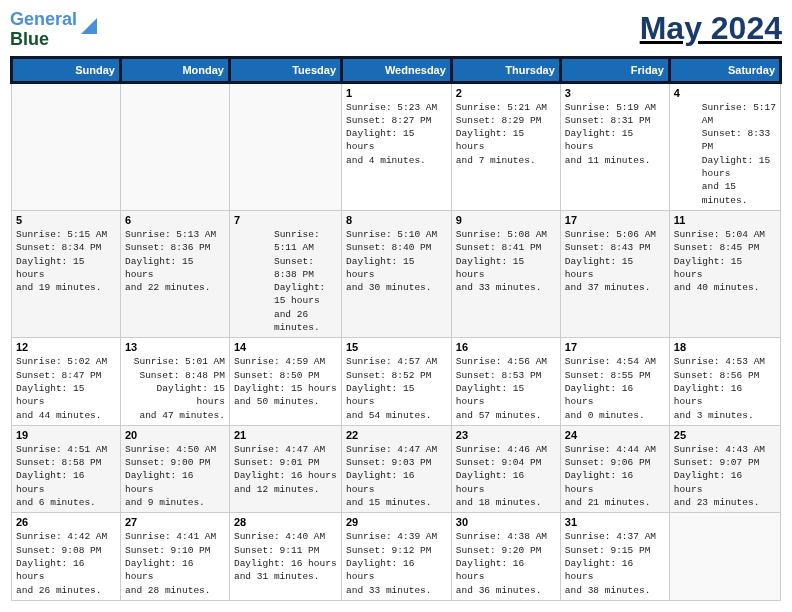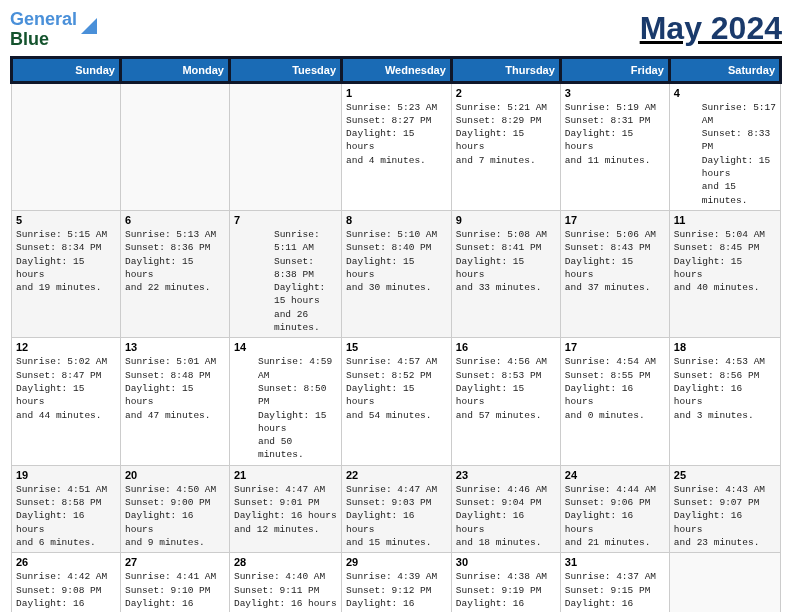--- a/index.html
+++ b/index.html
@@ -209,28 +209,28 @@
         <tr>
           <td>
             <span class="day-number">12</span>
             <div class="day-info" style="white-space: pre-line;">Sunrise: 5:02 AM
 Sunset: 8:47 PM
 Daylight: 15 hours
 and 44 minutes.</div>
           </td>
           <td>
             <span class="day-number">13</span>
-            <div class="day-info" style="white-space: pre-line;">Sunrise: 5:01 AM
+            <div class="day-info" style="white-space: pre-line; text-align: right;">Sunrise: 5:01 AM
 Sunset: 8:48 PM
 Daylight: 15 hours
 and 47 minutes.</div>
           </td>
           <td>
             <span class="day-number">14</span>
-            <div class="day-info" style="white-space: pre-line; margin-left: 24px;">Sunrise: 4:59 AM
+            <div class="day-info" style="white-space: pre-line;">Sunrise: 4:59 AM
 Sunset: 8:50 PM
 Daylight: 15 hours
 and 50 minutes.</div>
           </td>
           <td>
             <span class="day-number">15</span>
             <div class="day-info" style="white-space: pre-line;">Sunrise: 4:57 AM
 Sunset: 8:52 PM
 Daylight: 15 hours
 and 54 minutes.</div>
@@ -333,21 +333,21 @@
           <td>
             <span class="day-number">29</span>
             <div class="day-info" style="white-space: pre-line;">Sunrise: 4:39 AM
 Sunset: 9:12 PM
 Daylight: 16 hours
 and 33 minutes.</div>
           </td>
           <td>
             <span class="day-number">30</span>
             <div class="day-info" style="white-space: pre-line;">Sunrise: 4:38 AM
-Sunset: 9:19 PM
+Sunset: 9:20 PM
 Daylight: 16 hours
 and 36 minutes.</div>
           </td>
           <td>
             <span class="day-number">31</span>
             <div class="day-info" style="white-space: pre-line;">Sunrise: 4:37 AM
 Sunset: 9:15 PM
 Daylight: 16 hours
 and 38 minutes.</div>
           </td>

